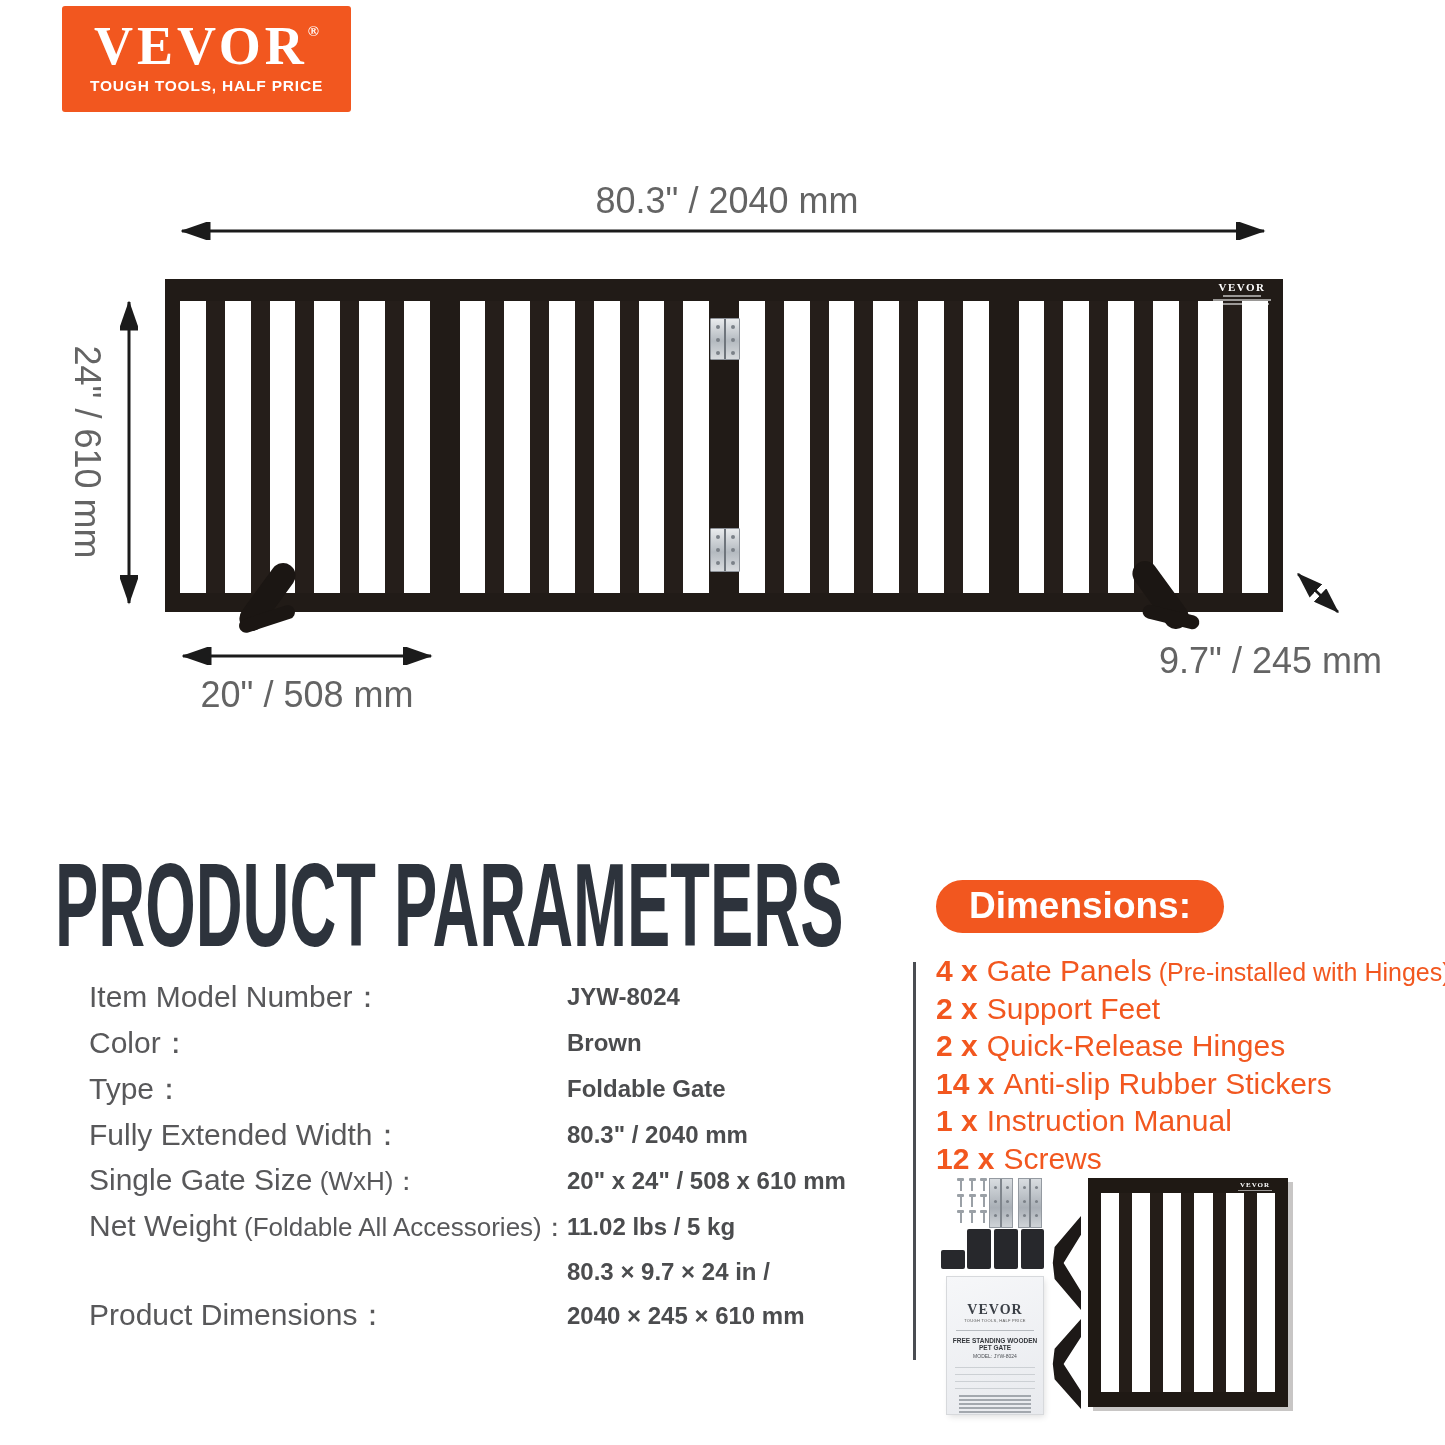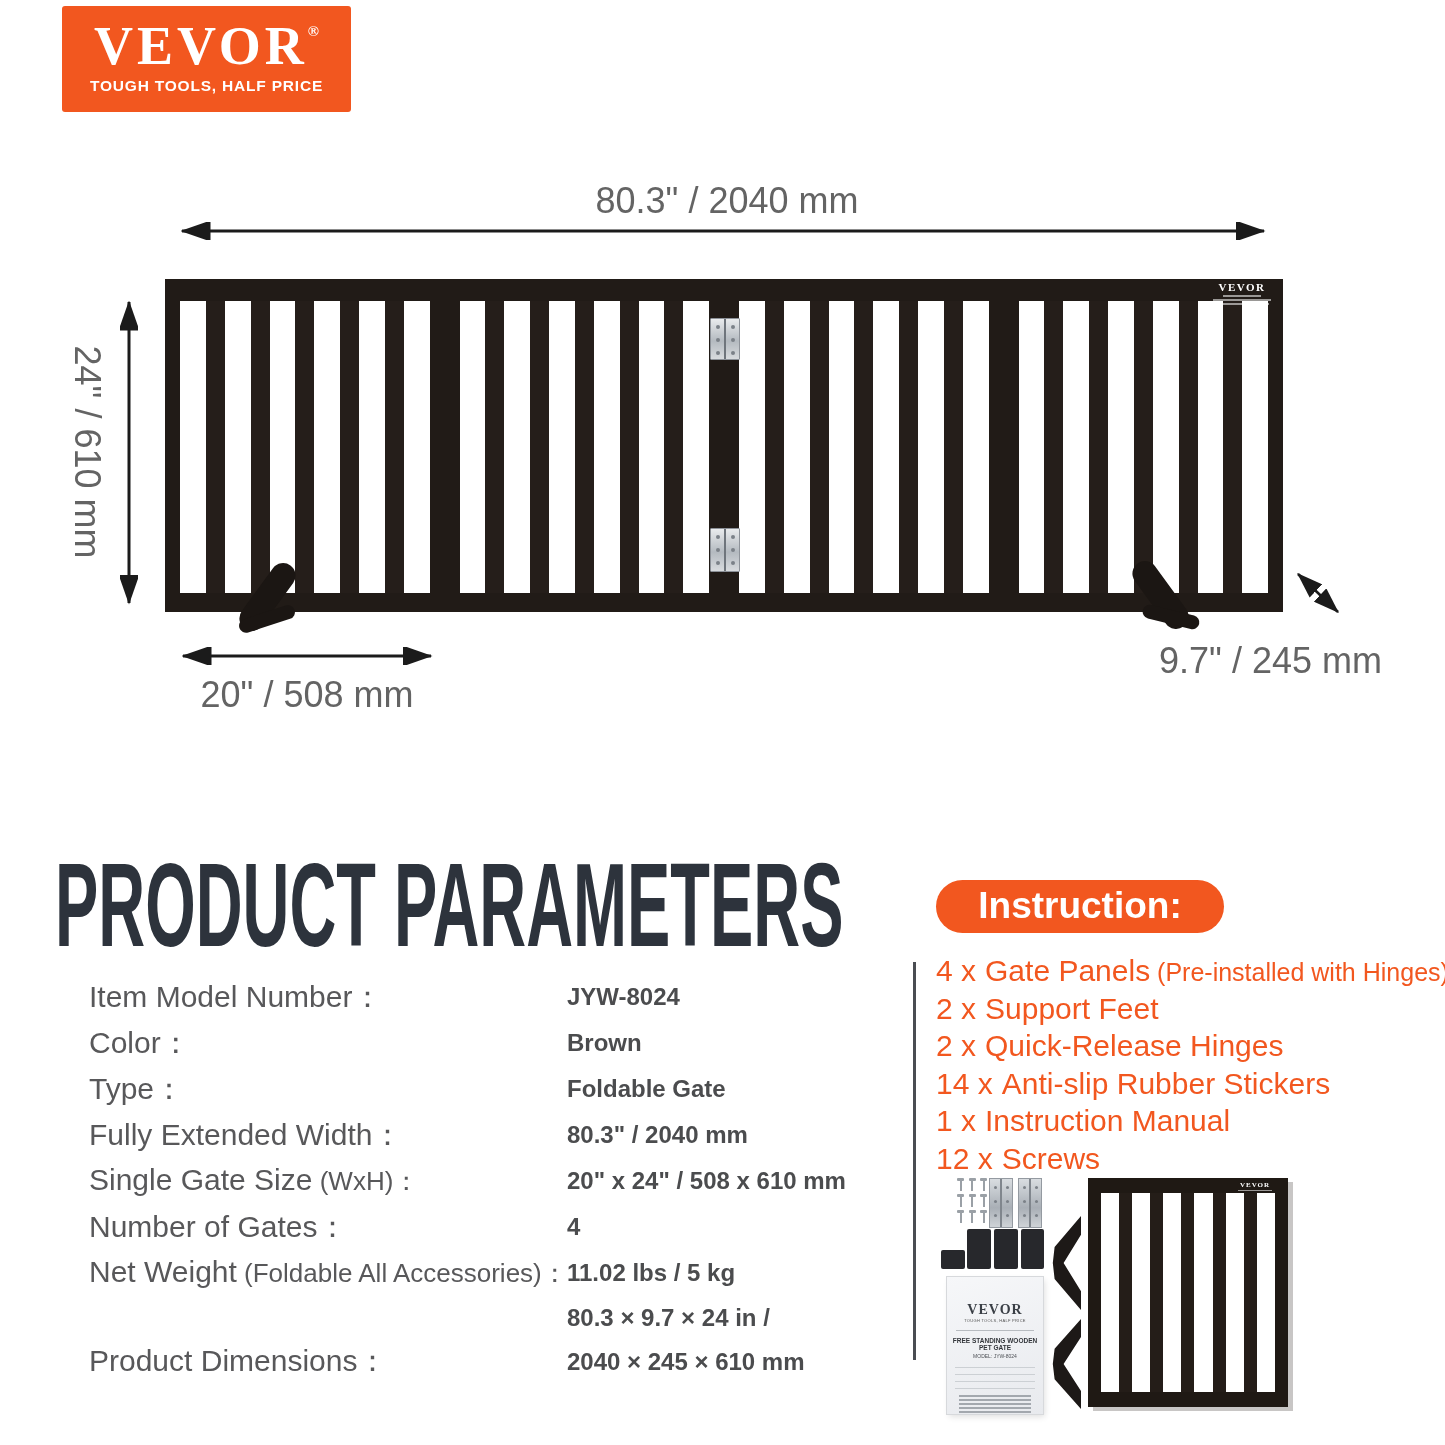--- a/index.html
+++ b/index.html
@@ -70,21 +70,21 @@
   .prow.multi .plabel, .prow.multi .pvalue { line-height:44px; }
 
   .divider { position:absolute; left:913px; top:962px; width:3px; height:398px; background:#4A4D52; }
 
   
   .acc-pill { position:absolute; left:936px; top:880px; width:288px; height:53px;
     background:#F2571F; border-radius:27px; color:#fff; text-align:center;
     font-size:37px; font-weight:bold; line-height:52px; }
   .acc-list { position:absolute; left:936px; top:953px; list-style:none; color:#F2571F; }
   .acc-list li { font-size:30px; line-height:36.5px; white-space:nowrap; }
-  .qty { font-weight:normal; margin-right:9px; }
+  .qty { font-weight:bold; margin-right:9px; }
   .acc-note { font-size:25px; }
 
   
   .screws { position:absolute; left:956px; top:1178px; width:46px;
     display:grid; grid-template-columns:repeat(4,1fr); row-gap:2px; }
   .screw { position:relative; width:9px; height:14px; }
   .screw::before { content:""; position:absolute; top:0; left:1px; width:7px; height:3px;
     background:#9aa0a6; border-radius:1px; }
   .screw::after { content:""; position:absolute; top:3px; left:3.5px; width:2px; height:10px;
     background:#9aa0a6; }
@@ -241,39 +241,35 @@
     </div>
     <div class="prow">
       <div class="plabel"><span>Fully Extended Width：</span><span class="pnote"></span></div>
       <div class="pvalue">80.3" / 2040 mm</div>
     </div>
     <div class="prow">
       <div class="plabel"><span>Single Gate Size</span><span class="pnote"> (WxH)：</span></div>
       <div class="pvalue">20" x 24" / 508 x 610 mm</div>
     </div>
     <div class="prow">
-      <div class="plabel"><span>Number of Gates：</span><span class="pnote"></span></div>
-      <div class="pvalue">4</div>
-    </div>
-    <div class="prow">
       <div class="plabel"><span>Net Weight</span><span class="pnote"> (Foldable All Accessories)：</span></div>
       <div class="pvalue">11.02 lbs / 5 kg</div>
     </div>
     <div class="prow multi">
       <div class="plabel"><span>Product Dimensions：</span><span class="pnote"></span></div>
       <div class="pvalue">
         <div>80.3 × 9.7 × 24 in /</div>
         <div>2040 × 245 × 610 mm</div>
       </div>
     </div>
   </section>
 
   <div class="divider"></div>
 
-  <div class="acc-pill">Instruction:</div>
+  <div class="acc-pill">Dimensions:</div>
   <ul class="acc-list">
     <li><span class="qty">4 x</span><span>Gate Panels</span><span class="acc-note"> (Pre-installed with Hinges)</span></li>
     <li><span class="qty">2 x</span><span>Support Feet</span><span class="acc-note"></span></li>
     <li><span class="qty">2 x</span><span>Quick-Release Hinges</span><span class="acc-note"></span></li>
     <li><span class="qty">14 x</span><span>Anti-slip Rubber Stickers</span><span class="acc-note"></span></li>
     <li><span class="qty">1 x</span><span>Instruction Manual</span><span class="acc-note"></span></li>
     <li><span class="qty">12 x</span><span>Screws</span><span class="acc-note"></span></li>
   </ul>
 
   <div class="screws">

